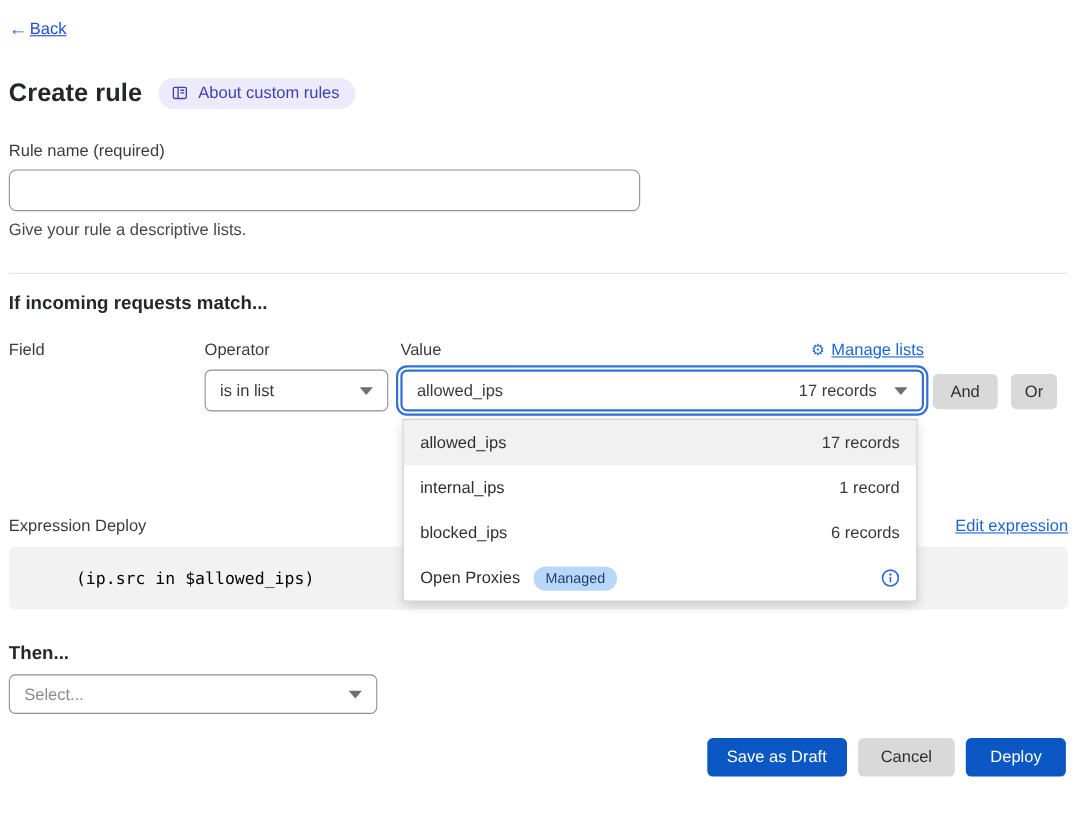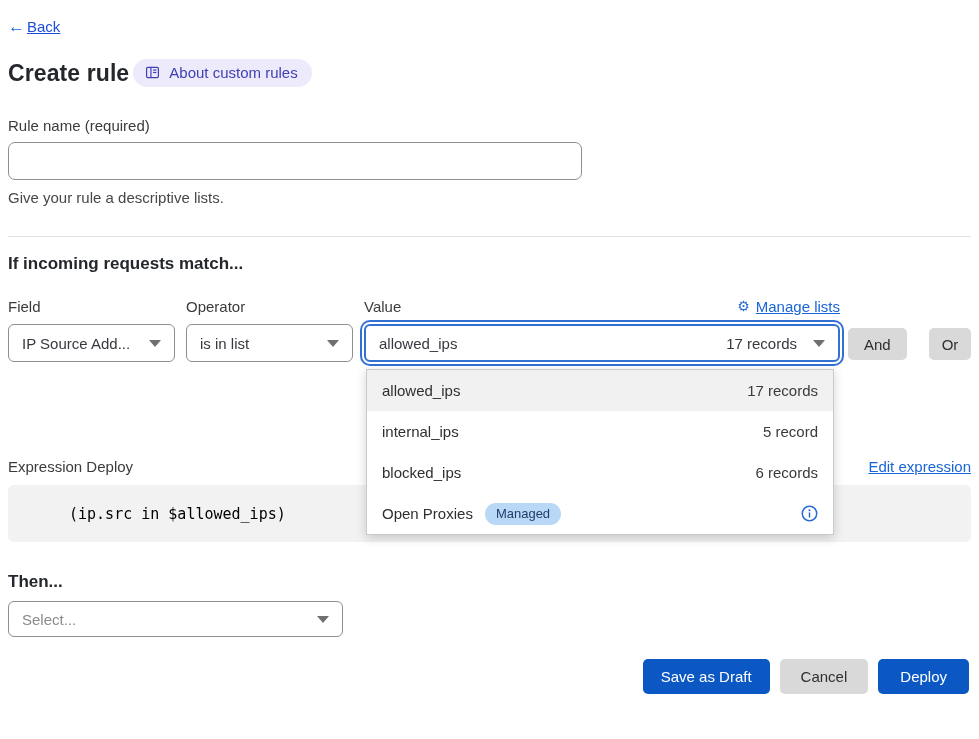--- a/index.html
+++ b/index.html
@@ -12,21 +12,21 @@
     padding: 18px 8px 0 8px;
     overflow: hidden;
   }
 
   
   .back-row { display: flex; align-items: center; gap: 2px; }
   .back-arrow { color: #1a65d6; font-size: 17px; line-height: 1; }
   .back-link { color: #1d4ed8; font-size: 15px; text-decoration: underline; cursor: pointer; }
 
   
-  .title-row { display: flex; align-items: center; gap: 4px; margin-top: 24px; }
+  .title-row { display: flex; gap: 15px; margin-top: 36px; }
   .page-title { font-size: 23px; font-weight: 700; color: #24272b; letter-spacing: .1px; }
   .about-badge {
     display: inline-flex; align-items: center; gap: 9px;
     background: #edebfb; color: #4040b2;
     font-size: 15px; padding: 5px 14px 6px 12px; border-radius: 15px; cursor: pointer;
   }
   .about-badge svg { display: block; }
 
   
   .field-label { font-size: 15px; color: #3b3b3b; }
@@ -41,21 +41,21 @@
   .help-text { margin-top: 9px; font-size: 15px; color: #474747; }
 
   .divider { border: none; border-top: 1px solid #e3e3e3; margin-top: 30px; }
 
   
   .section-heading { margin-top: 17px; font-size: 17px; font-weight: 700; color: #24272b; }
   .controls-row { display: flex; margin-top: 23px; }
   .col-field { width: 167px; margin-right: 11px; text-align: center; }
   .col-operator { width: 167px; margin-right: 11px; }
   .col-value { flex: 1; position: relative; }
-  .col-logic { width: 123px; margin-left: 8px; display: flex; align-items: flex-end; gap: 22px; padding-bottom: 2px; }
+  .col-logic { width: 123px; margin-left: 8px; display: flex; align-items: flex-end; gap: 12px; padding-bottom: 2px; }
   .col-head { height: 18px; font-size: 15px; color: #3b3b3b; margin-bottom: 9px; display: flex; justify-content: space-between; align-items: center; }
 
   .select-box {
     height: 38px; border: 1px solid #8f8f8f; border-radius: 6px; background: #fff;
     display: flex; align-items: center; justify-content: space-between;
     padding: 0 13px; font-size: 15px; color: #36393f; cursor: pointer;
   }
   .caret { width: 0; height: 0; border-left: 6px solid transparent; border-right: 6px solid transparent; border-top: 7px solid #6f6f6f; }
 
   .manage-lists { display: inline-flex; align-items: center; gap: 6px; cursor: pointer; }
@@ -154,24 +154,20 @@
   <input class="rule-name-input" type="text" value="" style="">
   <div class="help-text">Give your rule a descriptive lists.</div>
 
   <hr class="divider">
 
   <h2 class="section-heading">If incoming requests match...</h2>
 
   <div class="controls-row">
     <div class="col-field">
       <div class="col-head">Field</div>
-      <div class="select-box">
-        <span>IP Source Add...</span>
-        <span class="caret"></span>
-      </div>
     </div>
 
     <div class="col-operator">
       <div class="col-head">Operator</div>
       <div class="select-box">
         <span>is in list</span>
         <span class="caret"></span>
       </div>
     </div>
 
@@ -191,21 +187,21 @@
         </span>
       </div>
 
       <div class="dropdown-panel">
         <div class="dropdown-row highlighted">
           <span>allowed_ips</span>
           <span class="dd-count">17 records</span>
         </div>
         <div class="dropdown-row">
           <span>internal_ips</span>
-          <span class="dd-count">5 record</span>
+          <span class="dd-count">1 record</span>
         </div>
         <div class="dropdown-row">
           <span>blocked_ips</span>
           <span class="dd-count">6 records</span>
         </div>
         <div class="dropdown-row">
           <span class="dd-left">
             <span>Open Proxies</span>
             <span class="managed-pill">Managed</span>
           </span>

